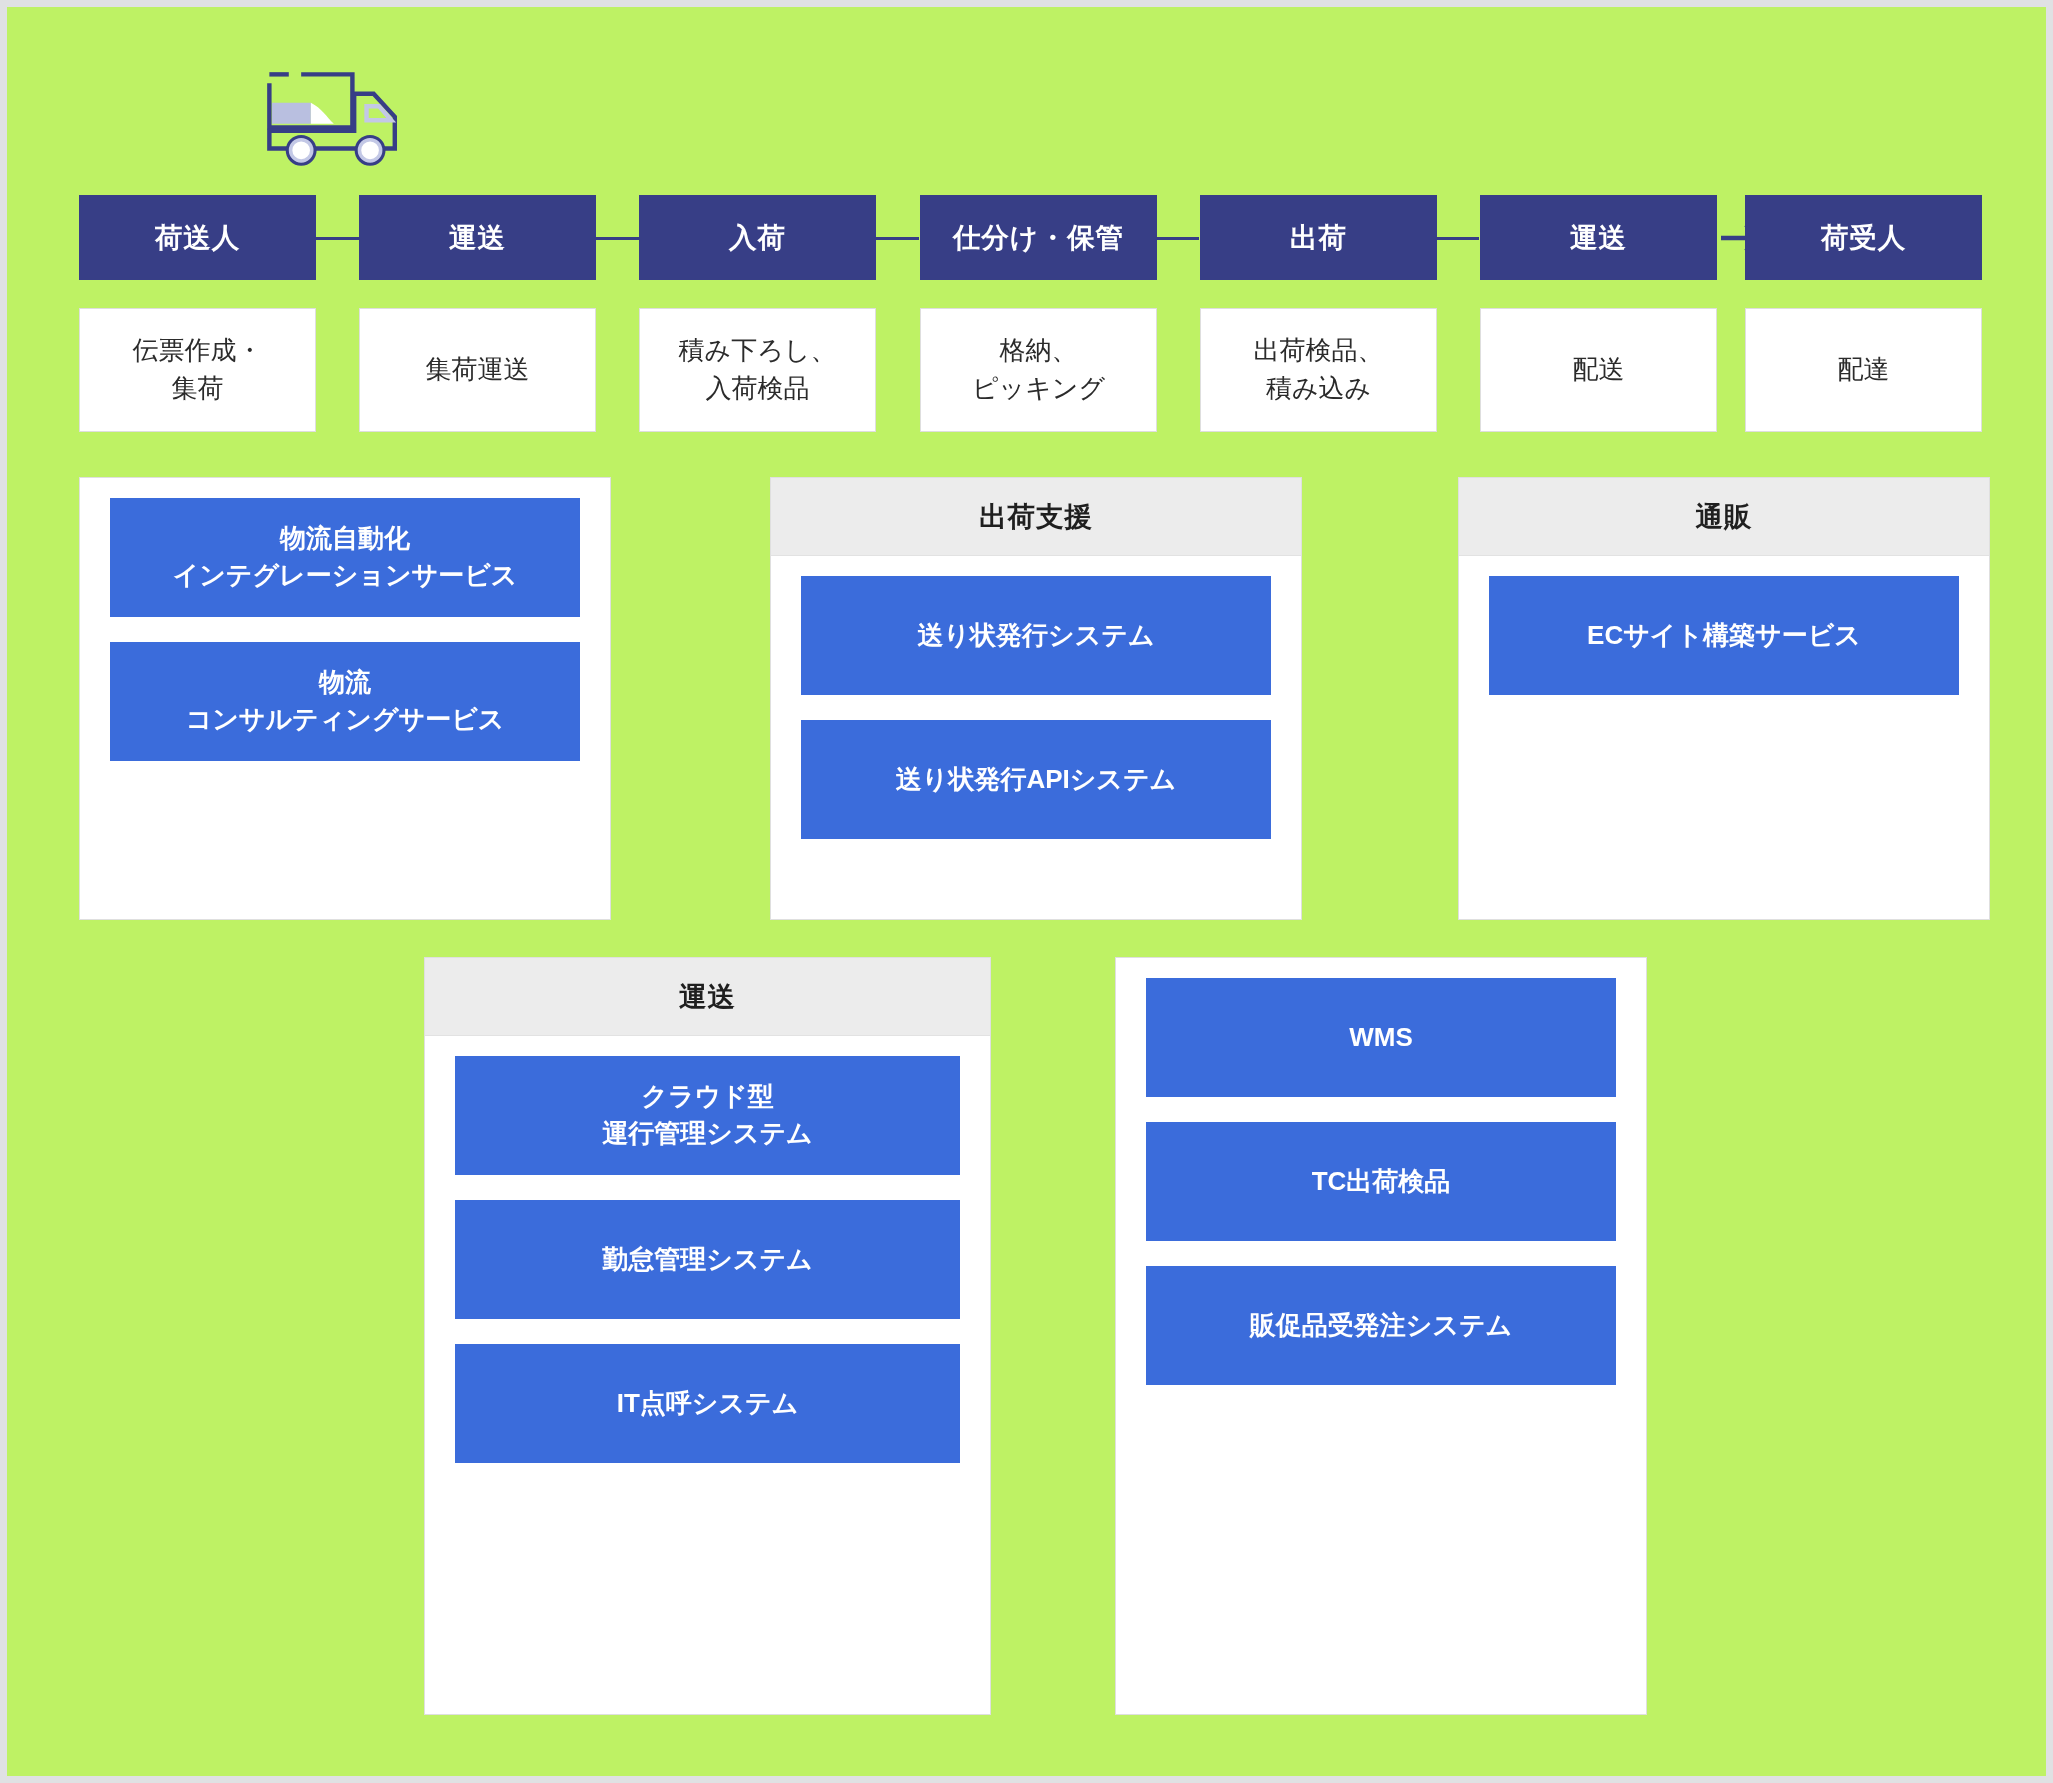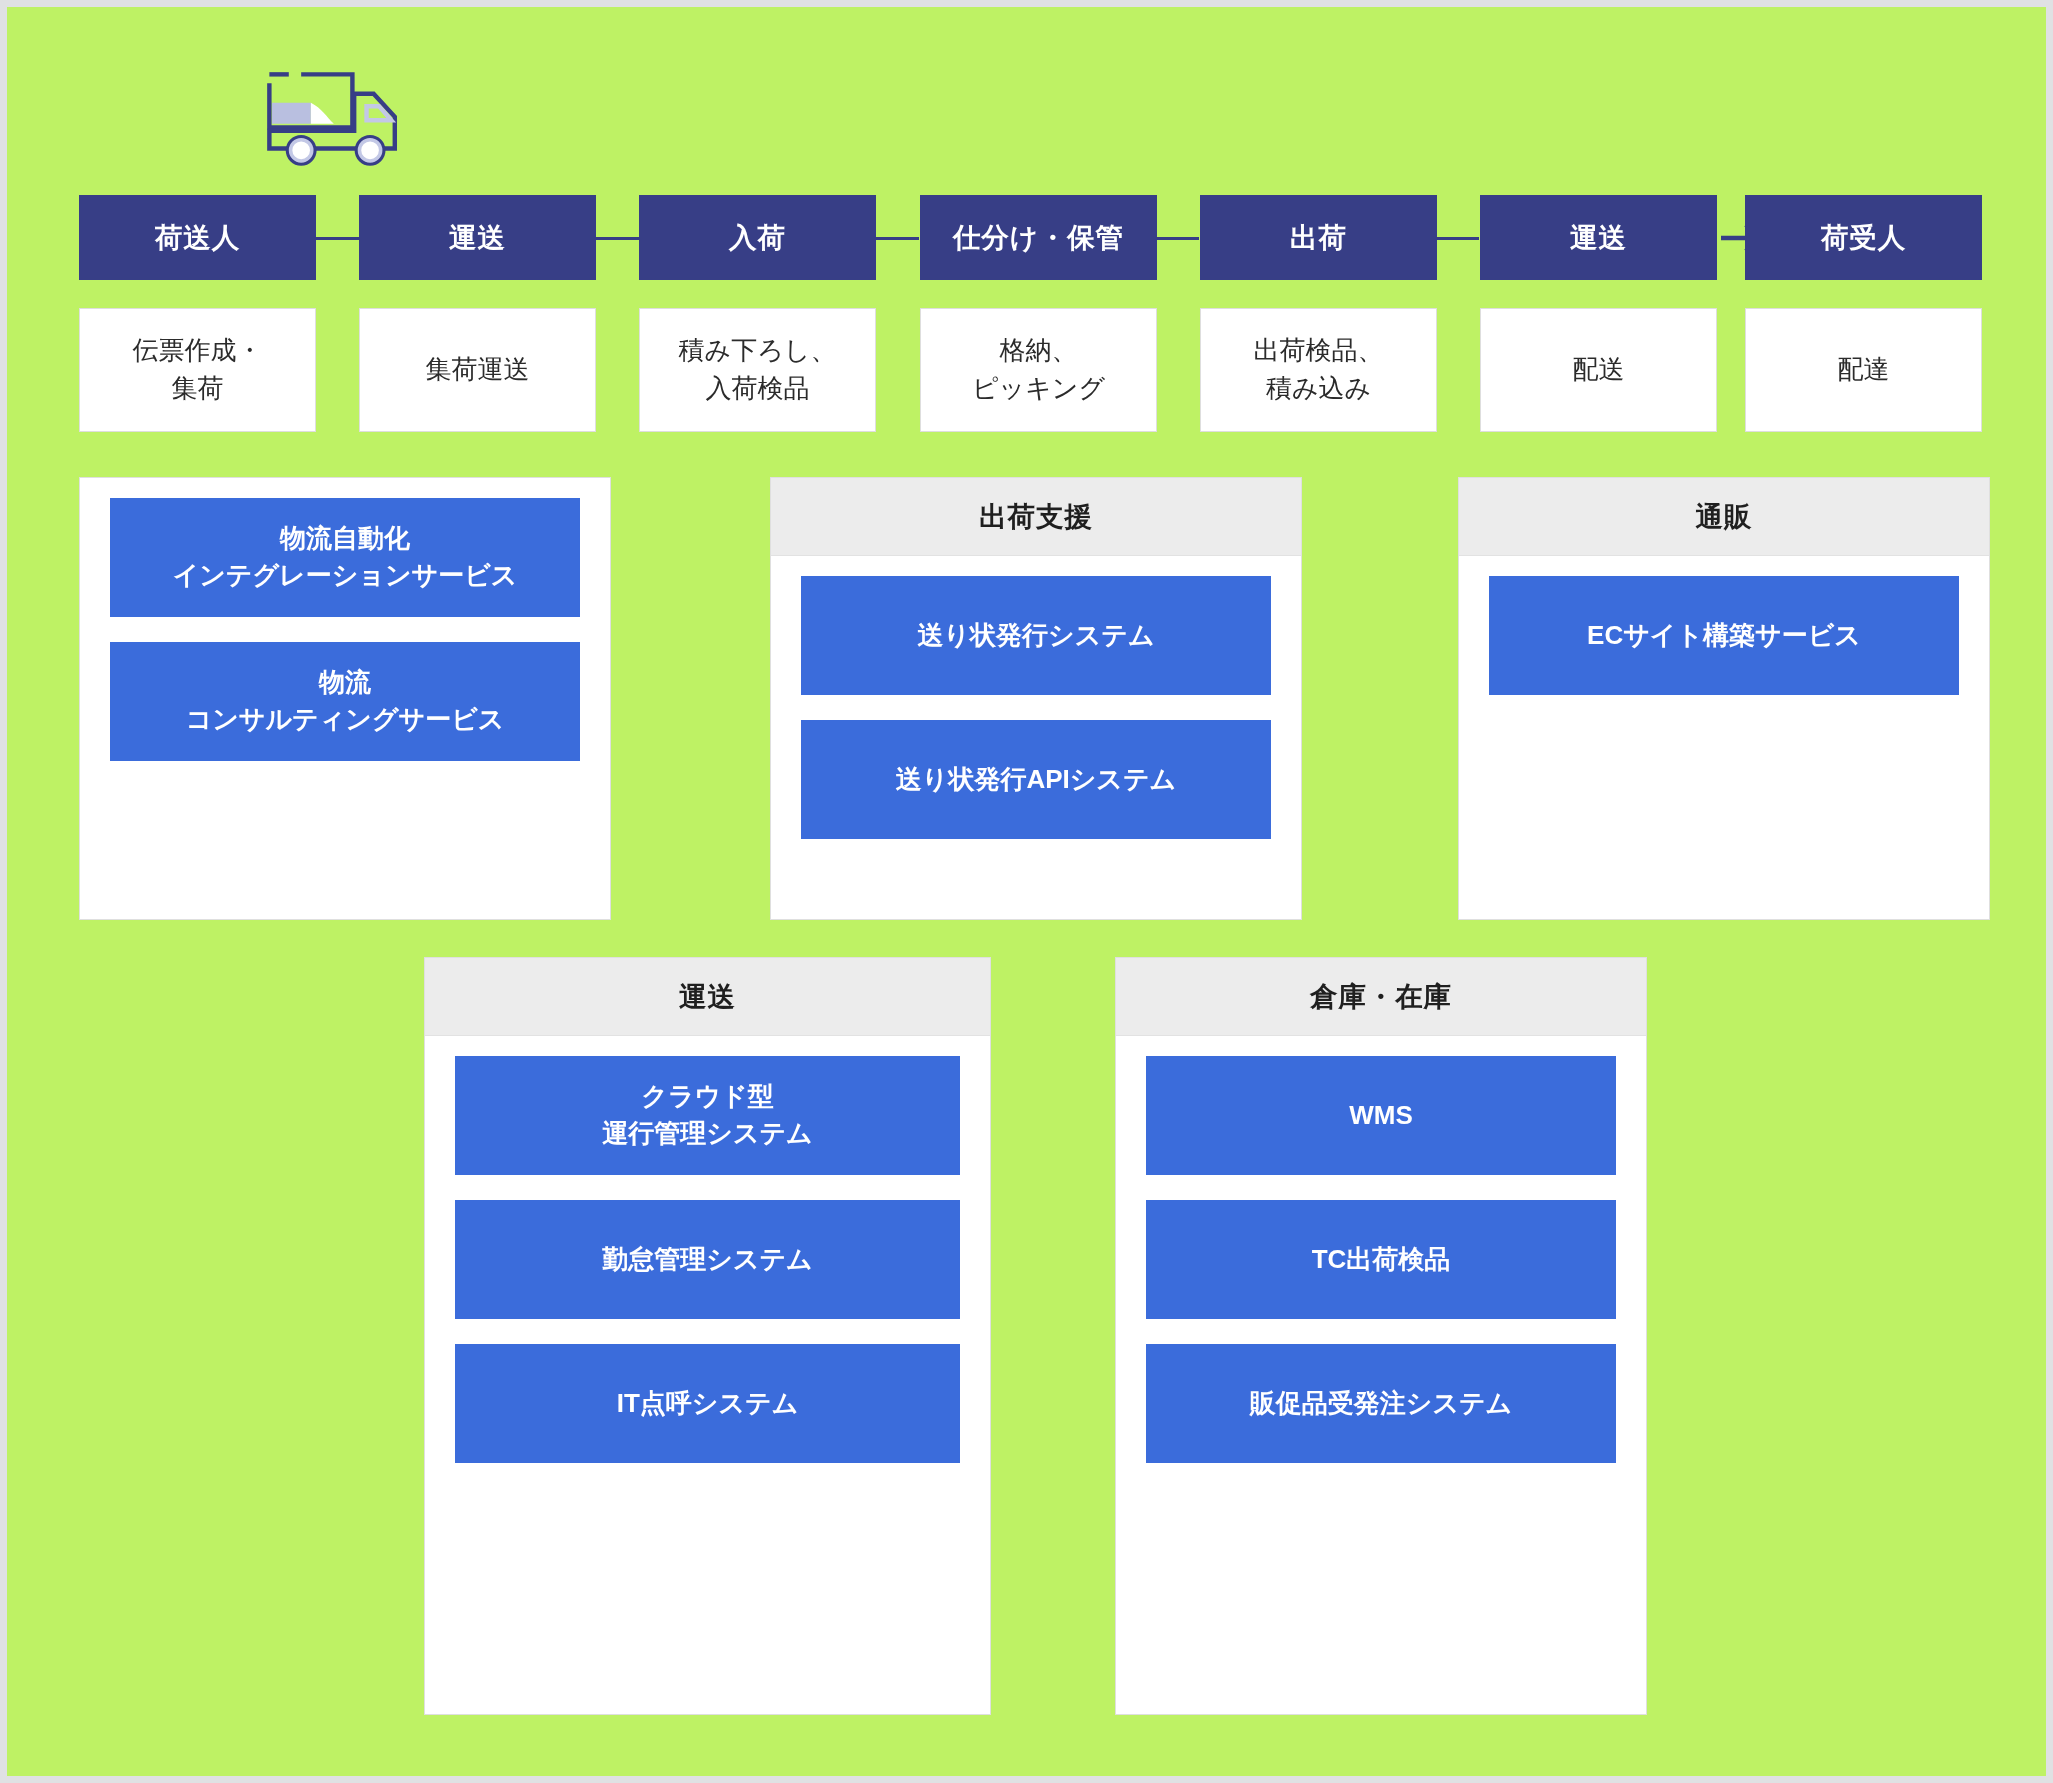--- a/index.html
+++ b/index.html
@@ -233,21 +233,20 @@
     <div class="panel-header">運送</div>
     <div class="panel-body">
       <div class="service-box h-134">クラウド型
 運行管理システム</div>
       <div class="service-box h-134">勤怠管理システム</div>
       <div class="service-box h-134">IT点呼システム</div>
     </div>
   </div>
 
   <div class="panel" style="left:1108px;top:950px;width:532px;height:758px;">
-    <div class="panel-header">倉庫・在庫</div>
     <div class="panel-body">
       <div class="service-box h-134">WMS</div>
       <div class="service-box h-134">TC出荷検品</div>
       <div class="service-box h-134">販促品受発注システム</div>
     </div>
   </div>
 
 </div>
 
 

